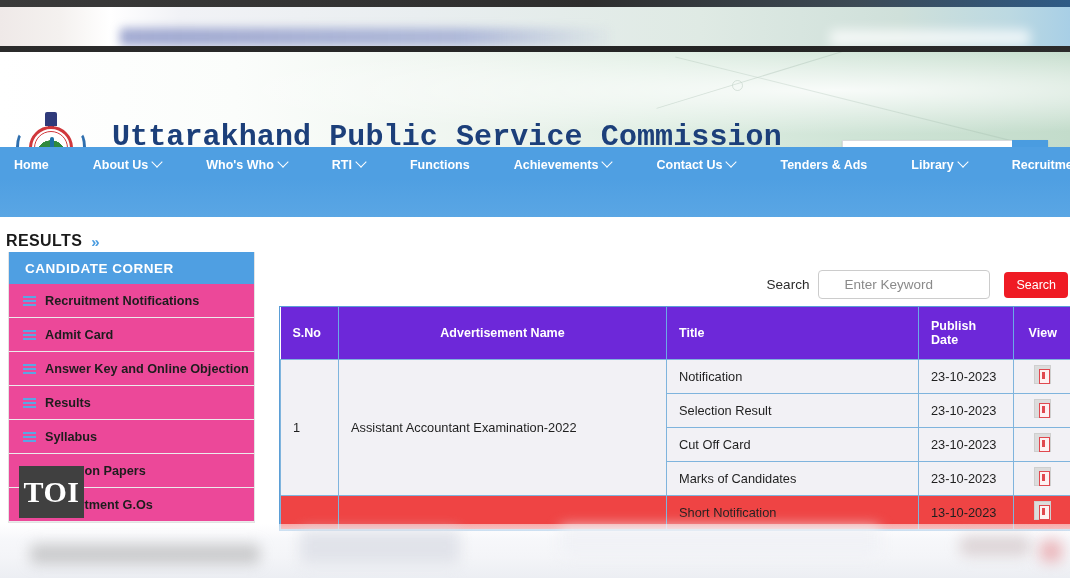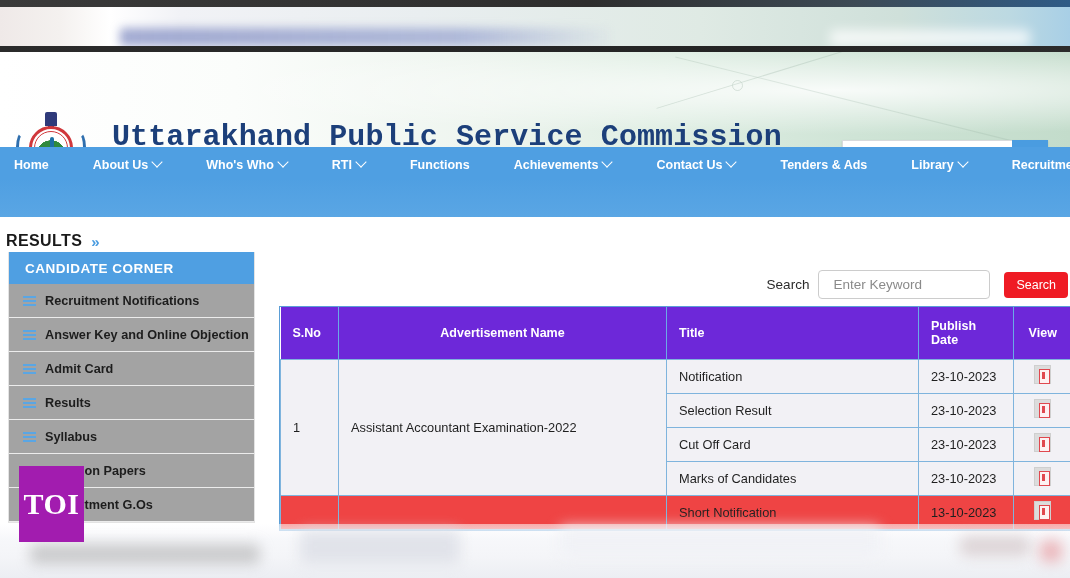--- a/index.html
+++ b/index.html
@@ -148,49 +148,49 @@
   }
   .sidebar-head {
     height: 32px; background: #4f9fe2; color: #fff;
     display: flex; align-items: center; padding-left: 16px;
     font-size: 13.5px; font-weight: bold; letter-spacing: .5px;
   }
   .sidebar-item {
     height: 34px; display: flex; align-items: center; gap: 9px;
     padding-left: 14px; border-bottom: 1px solid #ececec;
     font-size: 12.7px; font-weight: bold; color: #1d1d1d; cursor: pointer;
-    background: #a3a3a3;
+    background: #ec4899;
   }
   .list-icon { width: 13px; height: 10px; display: inline-block; position: relative; flex: none; }
   .list-icon i {
     position: absolute; left: 0; width: 13px; height: 2px; background: #5aa6e4; display: block;
   }
   .list-icon i:nth-child(1) { top: 0; }
   .list-icon i:nth-child(2) { top: 4px; }
   .list-icon i:nth-child(3) { top: 8px; }
 
   
   .toi-mark {
-    position: absolute; left: 19px; top: 466px; width: 65px; height: 76px;
-    background: #a21caf; display: flex; align-items: center; justify-content: center;
+    position: absolute; left: 19px; top: 466px; width: 65px; height: 52px;
+    background: #404040; display: flex; align-items: center; justify-content: center;
     z-index: 40;
   }
   .toi-mark span {
     color: #ffffff; font-family: "Liberation Serif", serif;
     font-size: 30px; font-weight: bold; letter-spacing: .5px;
   }
 
   
   .content-search {
     position: absolute; right: 2px; top: 270px; display: flex; align-items: center; gap: 9px;
   }
   .content-search .lbl { font-size: 13.5px; color: #2b2b2b; }
   .content-search input {
     width: 172px; height: 29px; border: 1px solid #ccc; border-radius: 4px;
-    font-size: 13.5px; color: #777; padding: 0 14px; outline: none;
+    font-size: 13.5px; color: #777; padding: 0 25px; outline: none;
     font-family: "Liberation Sans", sans-serif; background: #fff;
   }
   .content-search input::placeholder { color: #8a8a8a; }
   .content-search .go {
     background: #ef1b24; color: #fff; border: none; border-radius: 4px;
     height: 26px; padding: 0 12px; font-size: 12.5px; cursor: pointer;
     font-family: "Liberation Sans", sans-serif; margin-left: 5px;
   }
 
   
@@ -344,29 +344,29 @@
           <i></i>
         </span>
       <span>Recruitment Notifications</span>
     </div>
     <div class="sidebar-item">
       <span class="list-icon">
           <i></i>
           <i></i>
           <i></i>
         </span>
+      <span>Admit Card</span>
+    </div>
+    <div class="sidebar-item">
+      <span class="list-icon">
+          <i></i>
+          <i></i>
+          <i></i>
+        </span>
       <span>Answer Key and Online Objection</span>
-    </div>
-    <div class="sidebar-item">
-      <span class="list-icon">
-          <i></i>
-          <i></i>
-          <i></i>
-        </span>
-      <span>Admit Card</span>
     </div>
     <div class="sidebar-item">
       <span class="list-icon">
           <i></i>
           <i></i>
           <i></i>
         </span>
       <span>Results</span>
     </div>
     <div class="sidebar-item">

